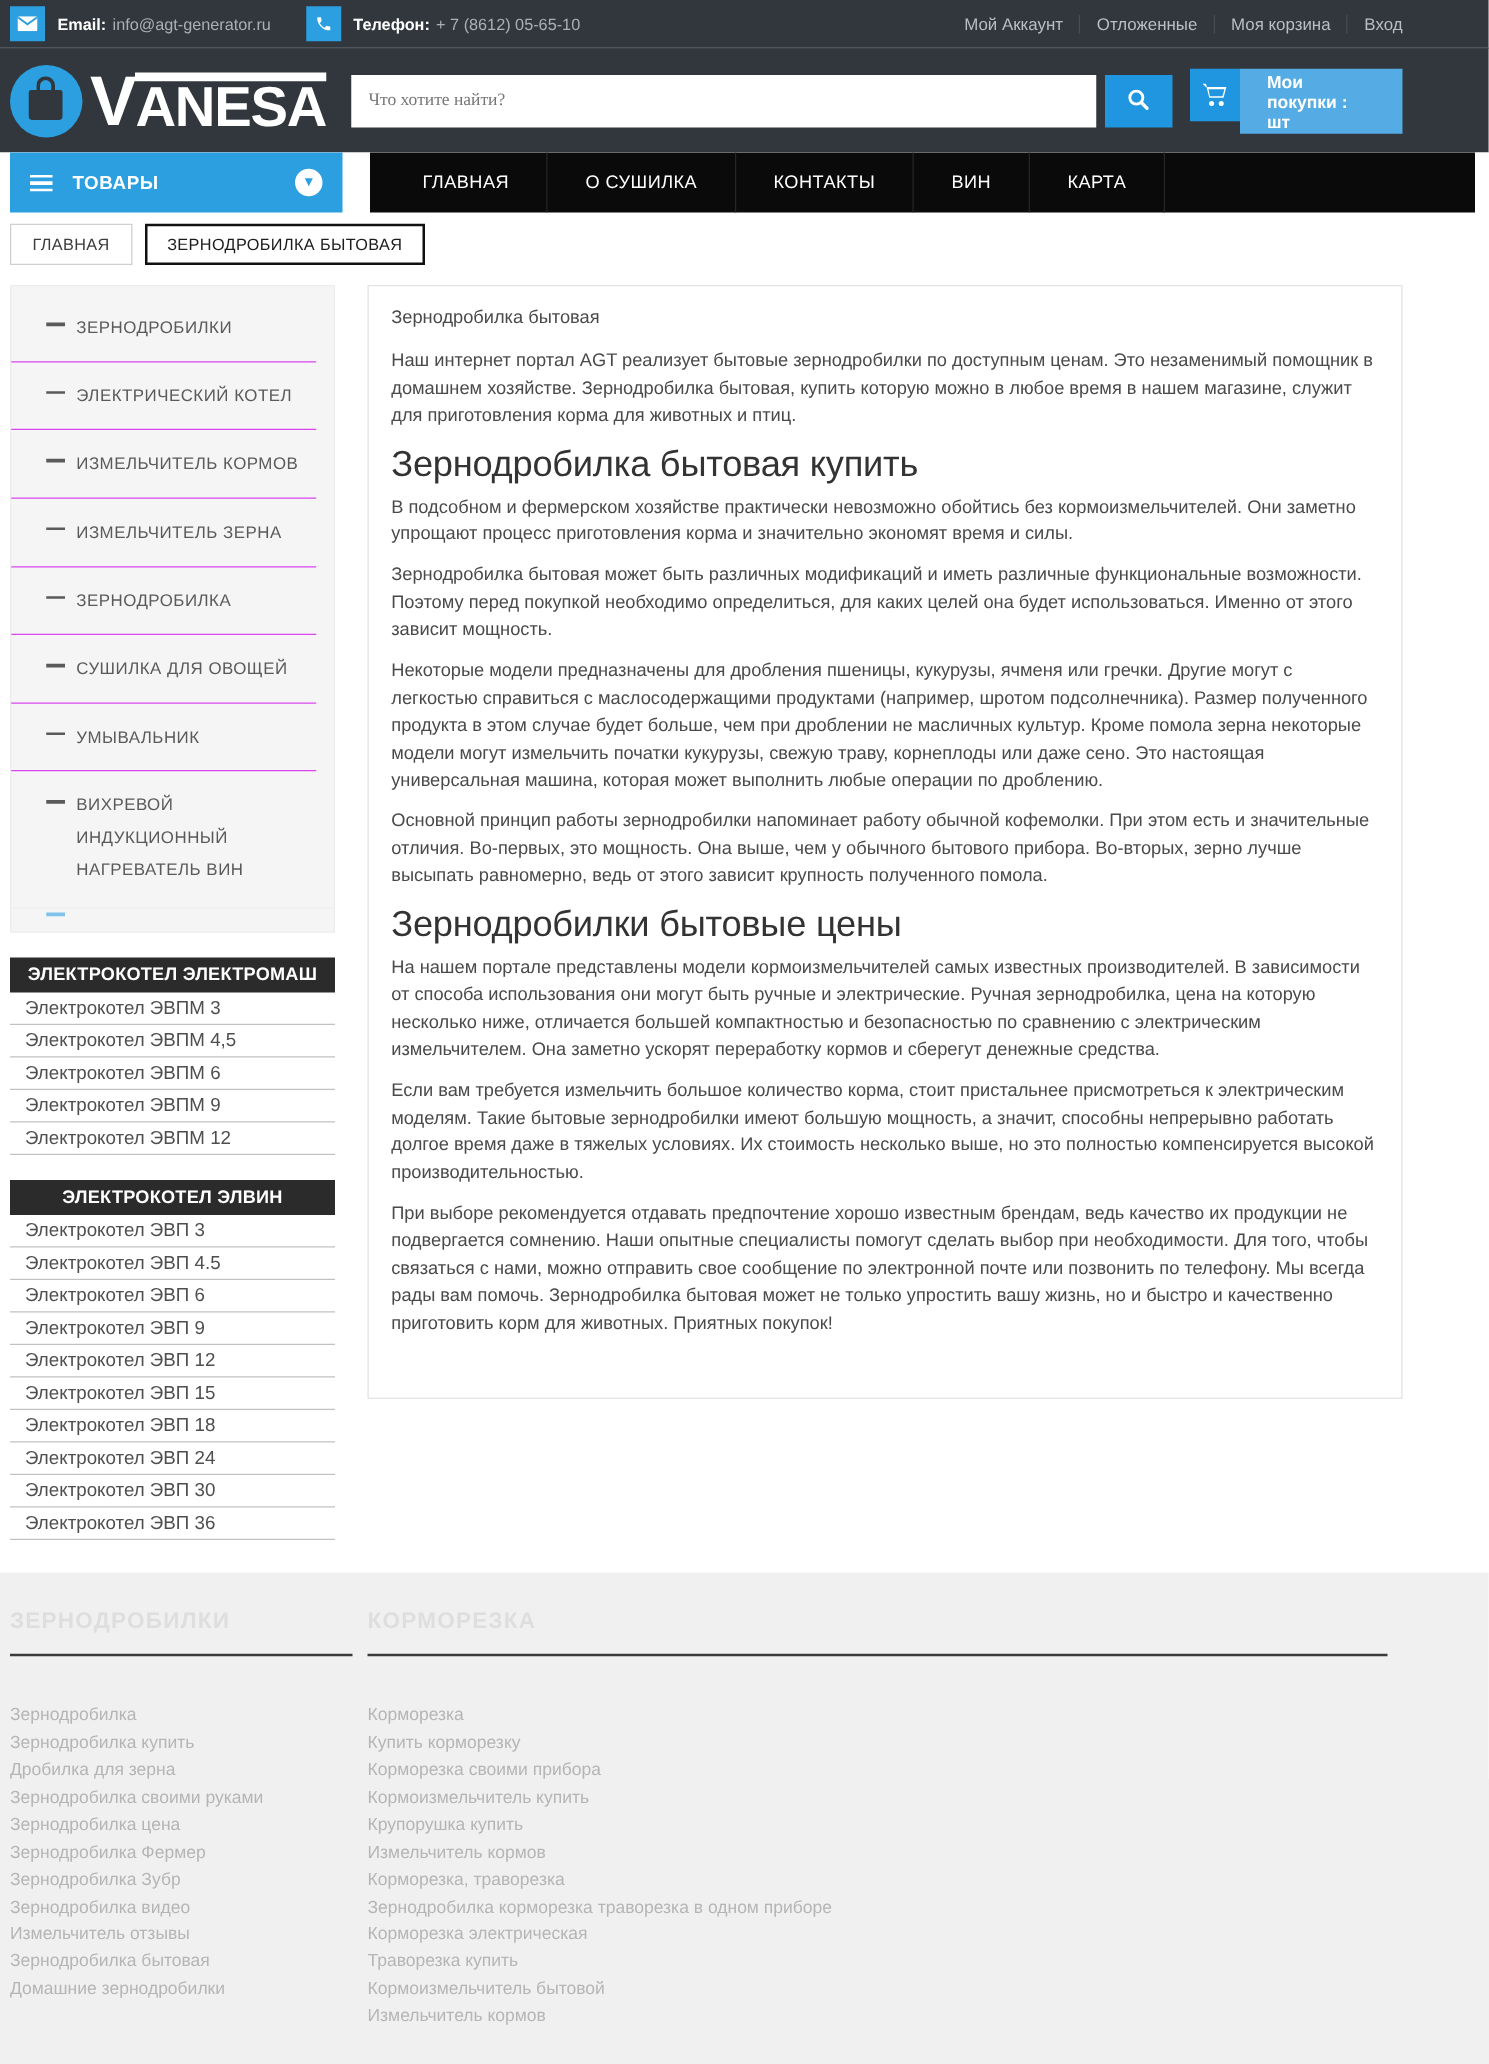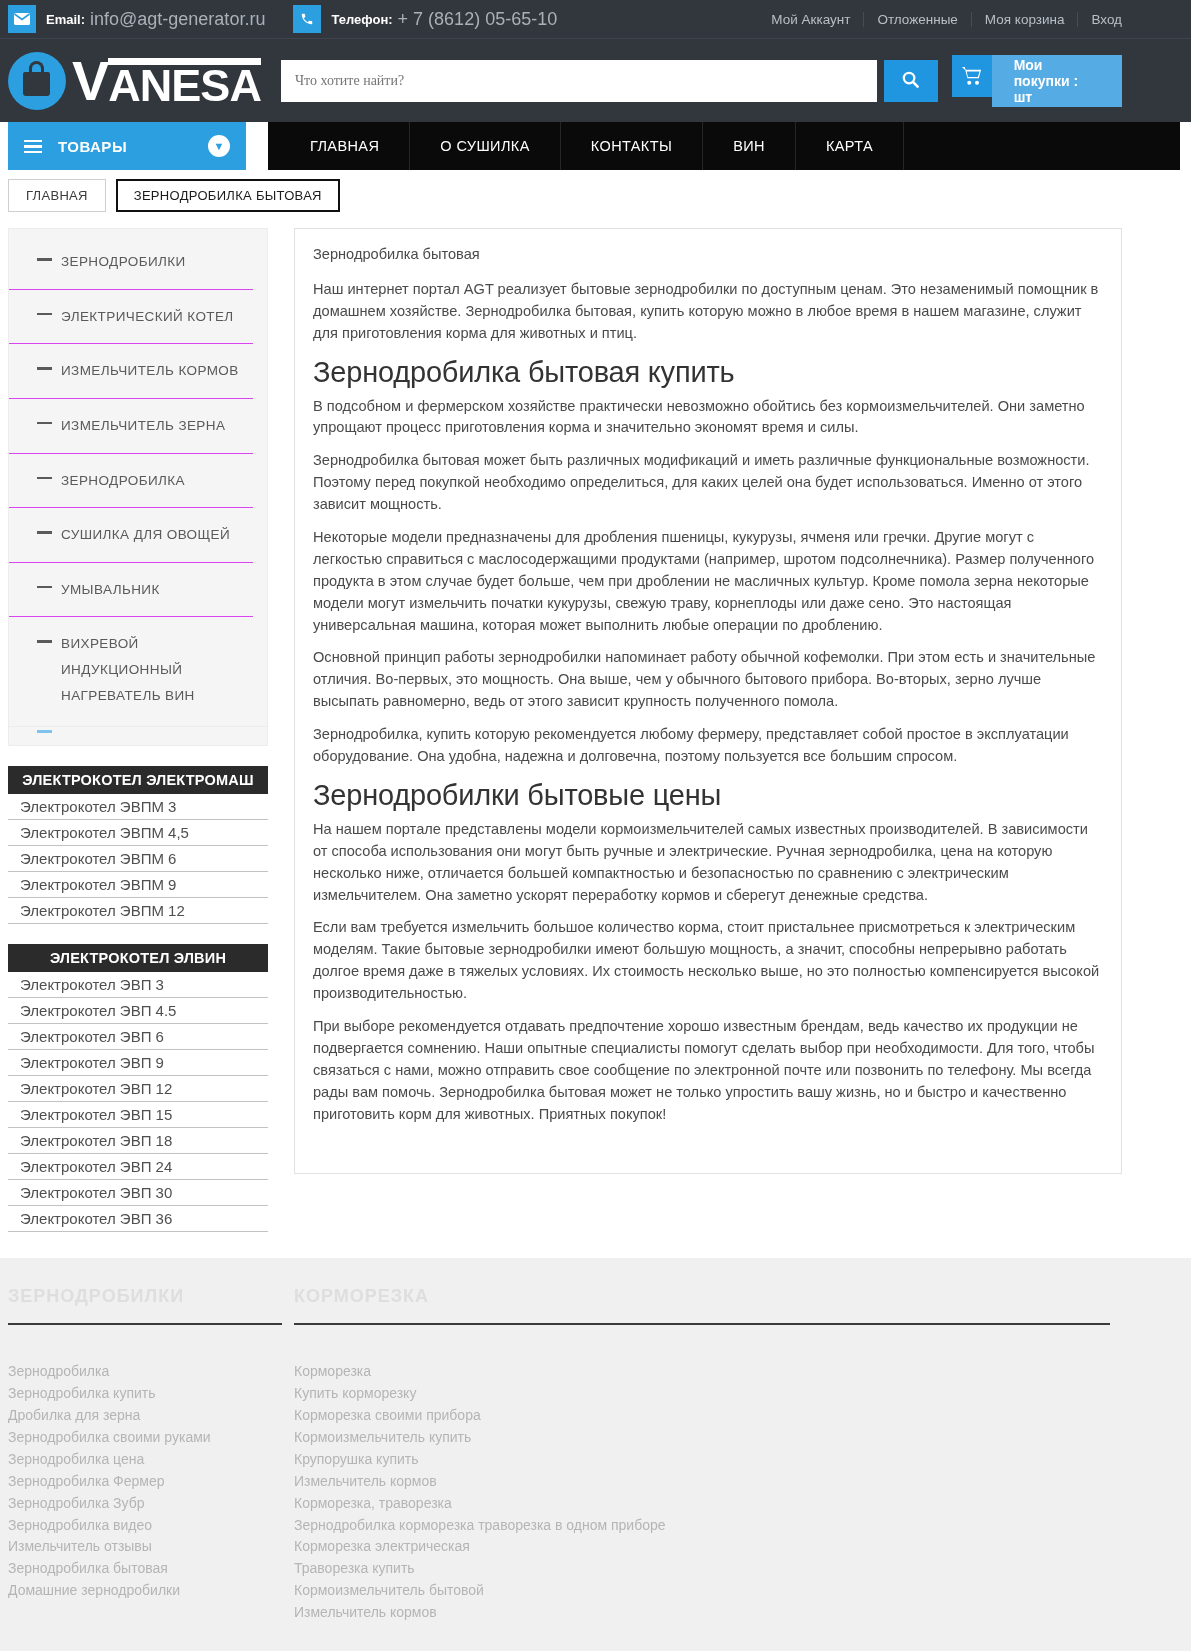--- a/index.html
+++ b/index.html
@@ -11,21 +11,21 @@
   }
   .container { width:1114px; margin-left:8px; }
 
   
   .topbar { background:#31373d; height:38px; }
   .topbar .container { display:flex; height:100%; }
   .tb-item { display:flex; align-items:center; margin-right:28px; }
   .tb-ic { width:28px; height:28px; background:#2b9fe0; display:flex; align-items:center; justify-content:center; margin-right:10px; }
   .tb-ic svg { display:block; }
   .tb-label { color:#fff; font-weight:bold; font-size:13px; margin-right:5px; }
-  .tb-val { color:#aab0b6; font-size:18px; }
+  .tb-val { color:#aab0b6; font-size:13px; }
   .tb-links { margin-left:auto; display:flex; align-items:center; }
   .tb-link { color:#b9bfc5; font-size:13.5px; padding:0 13px; cursor:pointer; border-right:1px solid #454c53; }
   .tb-link:last-child { border-right:none; padding-right:0; }
 
   
   .header { background:#31373d; border-top:1px solid #3d444b; height:84px; }
   .header .container { display:flex; align-items:center; height:100%; }
   .logo { display:flex; align-items:center; cursor:pointer; }
   .logo-circle { width:58px; height:58px; border-radius:50%; background:#2b9fe0; position:relative; flex:0 0 auto; }
   .bag { position:absolute; left:15px; top:20px; width:27px; height:24px; background:#31373d; border-radius:2px 2px 3px 3px; }
@@ -35,21 +35,21 @@
   .logo-rest { font-size:45px; border-top:7px solid #fff; padding-top:3px; }
   .search-wrap { display:flex; margin-left:20px; }
   .search-input { width:596px; height:42px; border:none; background:#fff; padding:0 14px; font-size:14px; color:#555; font-family:"Liberation Serif", serif; outline:none; }
   .search-btn { width:54px; height:42px; background:#2196e0; border:none; margin-left:7px; cursor:pointer; display:flex; align-items:center; justify-content:center; }
   .cart-wrap { display:flex; margin-left:14px; cursor:pointer; }
   .cart-ic { width:55px; height:42px; background:#2196e0; display:flex; align-items:center; justify-content:center; }
   .cart-label { height:52px; background:#55abe4; color:#fff; font-weight:bold; font-size:14px; display:flex; align-items:center; padding:0 22px; }
 
   
   .navrow { height:48px; display:flex; background:#fff; }
-  .catalog-btn { width:238px; margin-left:8px; background:#2b9fe0; color:#fff; display:flex; align-items:center; padding:0 16px; cursor:pointer; flex:0 0 auto; }
+  .catalog-btn { width:266px; margin-left:8px; background:#2b9fe0; color:#fff; display:flex; align-items:center; padding:0 16px; cursor:pointer; flex:0 0 auto; }
   .burger { width:18px; height:13px; border-top:2.5px solid #fff; border-bottom:2.5px solid #fff; position:relative; margin-right:16px; }
   .burger::after { content:""; position:absolute; left:0; top:3.5px; width:100%; height:2.5px; background:#fff; }
   .catalog-label { font-size:15px; font-weight:bold; letter-spacing:0.5px; }
   .catalog-chev { margin-left:auto; width:22px; height:22px; border-radius:50%; background:#fff; color:#2b9fe0; font-size:11px; display:flex; align-items:center; justify-content:center; }
   .mainmenu { flex:1; background:#0a0a0a; margin-left:22px; margin-right:11px; display:flex; list-style:none; padding-left:12px; }
   .mainmenu li { color:#fff; font-size:14.5px; letter-spacing:0.4px; padding:0 30px; line-height:48px; border-right:1px solid #262626; cursor:pointer; }
 
   
   .crumbs { padding:9px 0 10px; }
   .crumbs .container { display:flex; align-items:center; }
@@ -228,21 +228,20 @@
   <div class="content">
     <p class="lead">Зернодробилка бытовая</p>
     <p>Наш интернет портал AGT реализует бытовые зернодробилки по доступным ценам. Это незаменимый помощник в домашнем хозяйстве. Зернодробилка бытовая, купить которую можно в любое время в нашем магазине, служит для приготовления корма для животных и птиц.</p>
     <h1>Зернодробилка бытовая купить</h1>
     <div>
 
     <p>В подсобном и фермерском хозяйстве практически невозможно обойтись без кормоизмельчителей. Они заметно упрощают процесс приготовления корма и значительно экономят время и силы.</p>
         <p>Зернодробилка бытовая может быть различных модификаций и иметь различные функциональные возможности. Поэтому перед покупкой необходимо определиться, для каких целей она будет использоваться. Именно от этого зависит мощность.</p>
         <p>Некоторые модели предназначены для дробления пшеницы, кукурузы, ячменя или гречки. Другие могут с легкостью справиться с маслосодержащими продуктами (например, шротом подсолнечника). Размер полученного продукта в этом случае будет больше, чем при дроблении не масличных культур. Кроме помола зерна некоторые модели могут измельчить початки кукурузы, свежую траву, корнеплоды или даже сено. Это настоящая универсальная машина, которая может выполнить любые операции по дроблению.</p>
         <p>Основной принцип работы зернодробилки напоминает работу обычной кофемолки. При этом есть и значительные отличия. Во-первых, это мощность. Она выше, чем у обычного бытового прибора. Во-вторых, зерно лучше высыпать равномерно, ведь от этого зависит крупность полученного помола.</p>
-        <p>Зернодробилка, купить которую рекомендуется любому фермеру, представляет собой простое в эксплуатации оборудование. Она удобна, надежна и долговечна, поэтому пользуется все большим спросом.</p>
       </div>
     <h2>Зернодробилки бытовые цены</h2>
     <div>
 
     <p>На нашем портале представлены модели кормоизмельчителей самых известных производителей. В зависимости от способа использования они могут быть ручные и электрические. Ручная зернодробилка, цена на которую несколько ниже, отличается большей компактностью и безопасностью по сравнению с электрическим измельчителем. Она заметно ускорят переработку кормов и сберегут денежные средства.</p>
         <p>Если вам требуется измельчить большое количество корма, стоит пристальнее присмотреться к электрическим моделям. Такие бытовые зернодробилки имеют большую мощность, а значит, способны непрерывно работать долгое время даже в тяжелых условиях. Их стоимость несколько выше, но это полностью компенсируется высокой производительностью.</p>
         <p>При выборе рекомендуется отдавать предпочтение хорошо известным брендам, ведь качество их продукции не подвергается сомнению. Наши опытные специалисты помогут сделать выбор при необходимости. Для того, чтобы связаться с нами, можно отправить свое сообщение по электронной почте или позвонить по телефону. Мы всегда рады вам помочь. Зернодробилка бытовая может не только упростить вашу жизнь, но и быстро и качественно приготовить корм для животных. Приятных покупок!</p>
       </div>
   </div>
 </div>

